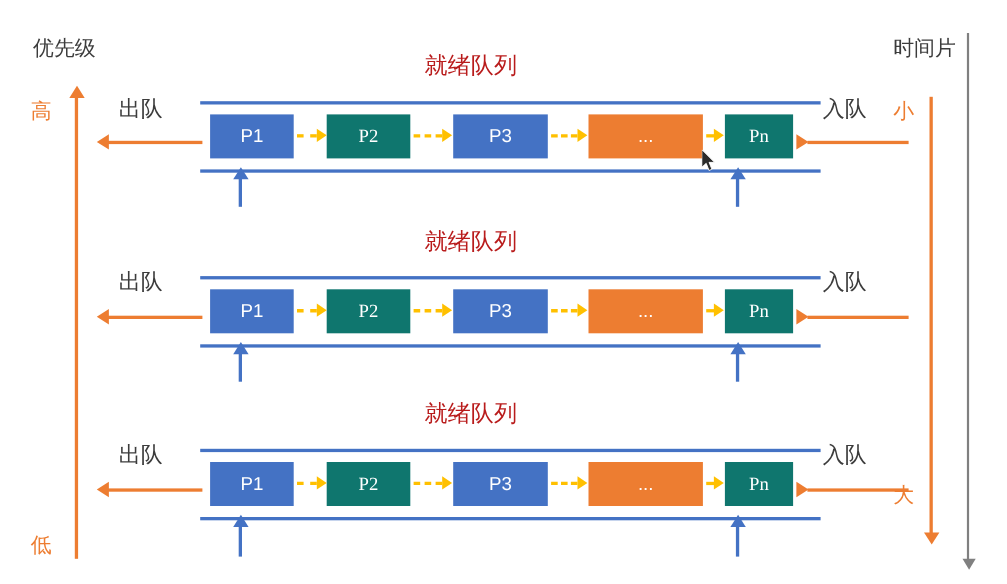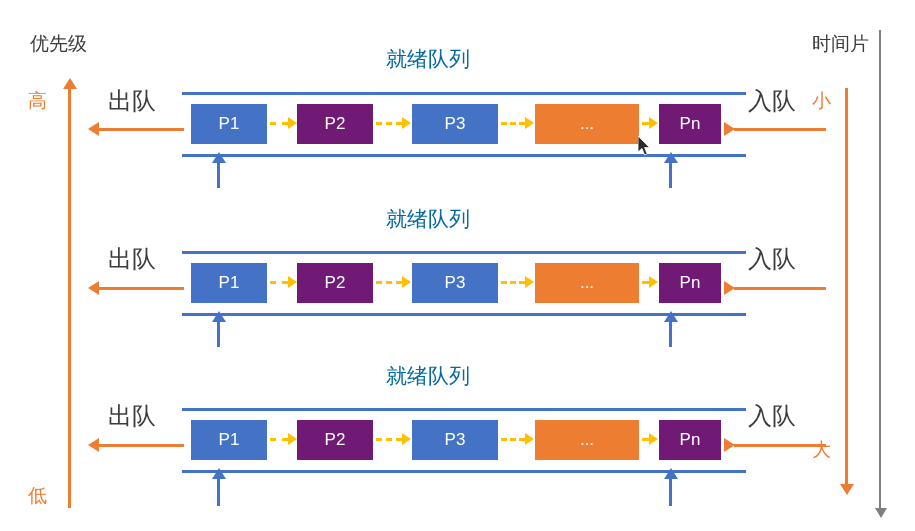--- a/index.html
+++ b/index.html
@@ -7,34 +7,34 @@
     width:915px;height:531px;
     background:#ffffff;
     font-family:"Liberation Sans","DejaVu Sans",sans-serif;
     overflow:hidden;
     position:relative;
   }
   .stage{position:absolute;left:0;top:0;width:915px;height:531px;}
 
   .lbl{position:absolute;white-space:nowrap;color:#3c3c3c;font-size:19px;}
   .lbl-orange{color:#ED7D31;}
-  .lbl-title{font-size:21px;color:#0369a1;}
-  .lbl-small{font-size:24px;color:#3c3c3c;}
+  .lbl-title{font-size:21px;color:#b91c1c;}
+  .lbl-small{font-size:20px;color:#3c3c3c;}
 
   
   .queue{position:absolute;left:0;width:731px;height:110px;}
   .rail{position:absolute;height:0;border-top:3px solid #4472C4;}
   .rail-top{left:182px;width:564px;top:0px;}
   .rail-bot{left:182px;width:564px;top:62px;}
 
   .box{position:absolute;top:12px;height:40px;
        display:flex;align-items:center;justify-content:center;
        font-size:17px;color:#ffffff;}
   .b-blue{background:#4472C4;}
-  .b-gray{background:#701a75;}
+  .b-gray{background:#0f766e;font-family:Liberation Serif, serif;}
   .b-orange{background:#ED7D31;}
 
   
   .darrow{position:absolute;top:30px;height:0;border-top:3px dashed #FFC000;}
   .dhead{position:absolute;top:25px;width:0;height:0;
          border-top:6px solid transparent;border-bottom:6px solid transparent;
          border-left:9px solid #FFC000;}
 
   
   .uparrow{position:absolute;width:3px;background:#4472C4;}

